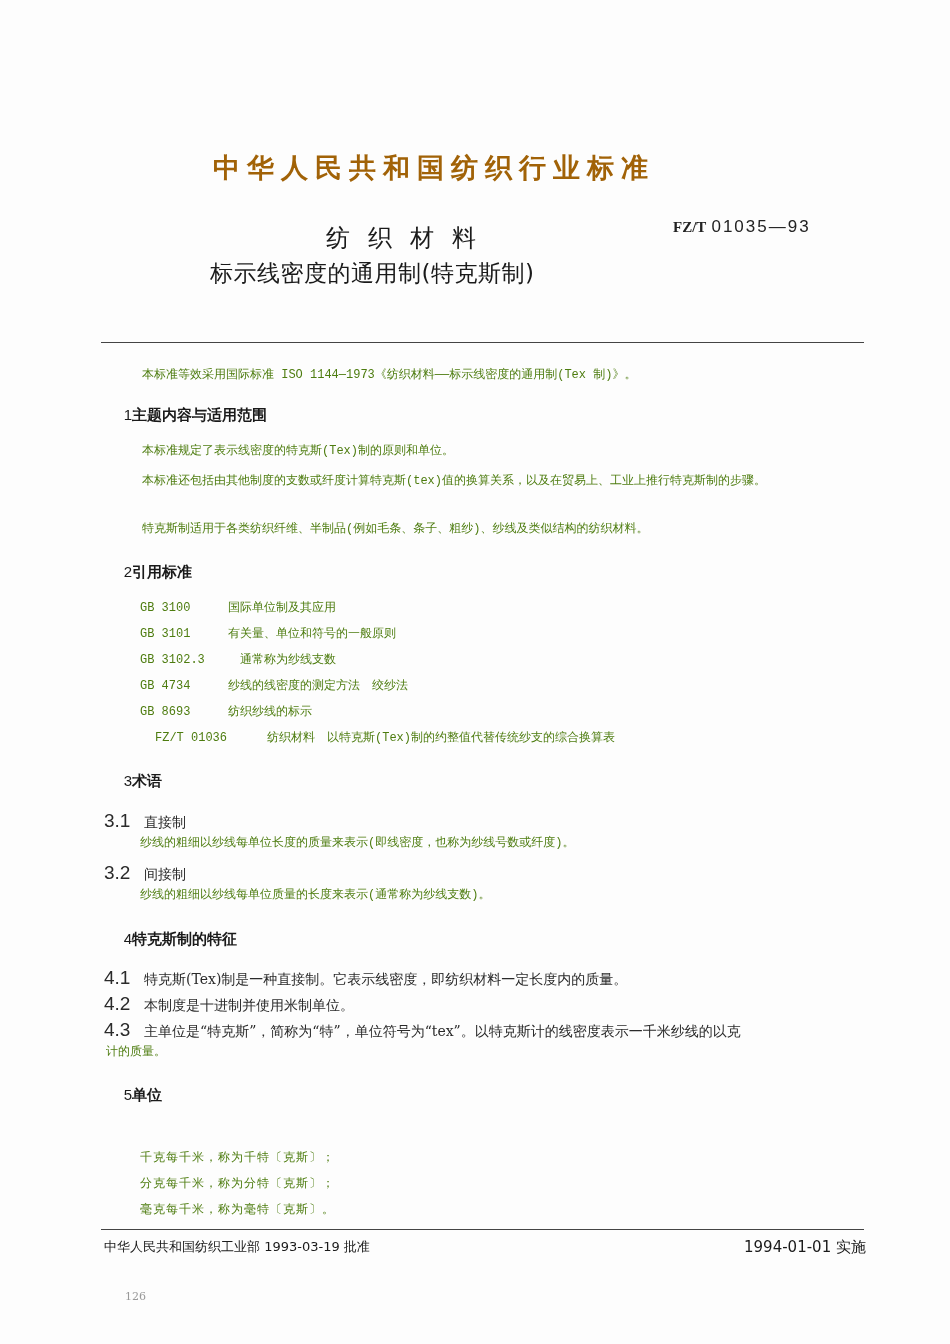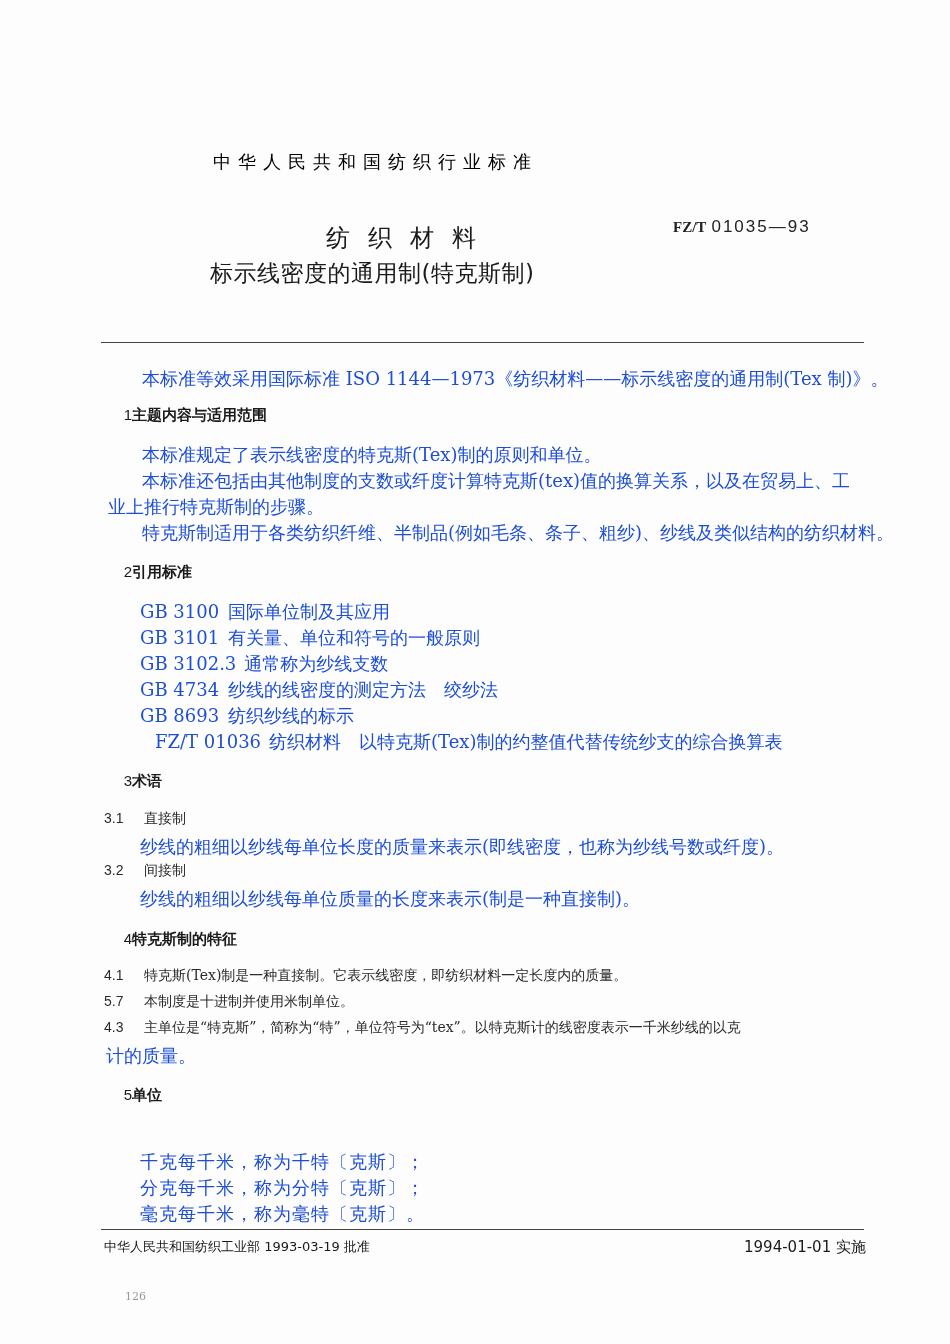--- a/index.html
+++ b/index.html
@@ -19,23 +19,24 @@
       position: absolute;
       left: 0; top: 0;
       width: 950px; height: 1344px;
       background: #fdfdfd;
     }
     .abs { position: absolute; white-space: nowrap; }
 
     .header-title {
       left: 213px; top: 150px;
       font-family: "DejaVu Sans", "Liberation Sans", sans-serif;
-      font-size: 18px;
+      font-size: 27px;
       letter-spacing: 7px;
-      color: #000000;
+      color: #a16207;
+      font-weight: bold;
     }
     .doc-title-1 {
       left: 302px; top: 222px;
       font-family: "DejaVu Sans", "Liberation Sans", sans-serif;
       font-size: 24px;
       letter-spacing: 18px;
       color: #1a1a1a;
       margin-left: 24px;
     }
     .doc-title-2 {
@@ -65,44 +66,45 @@
       position: absolute;
       left: 101px;
       width: 763px;
       height: 1px;
       background: #444;
     }
     .rule.top { top: 342px; }
     .rule.bottom { top: 1229px; }
 
     .body-text {
-      font-size: 18px;
-      color: #1d4ed8;
+      font-size: 12px;
+      color: #4d7c0f;
       line-height: 1.2;
+      font-family: Liberation Mono, monospace;
     }
     .heading {
       font-family: "DejaVu Sans", "Liberation Sans", sans-serif;
       font-size: 15px;
       font-weight: bold;
       color: #1a1a1a;
       text-align: right;
     }
     .heading .hnum {
       font-family: "Liberation Sans", sans-serif;
       font-weight: normal;
       display: inline-block;
       width: 28px;
     }
     .subhead {
       font-size: 14px;
       color: #2a2a2a;
     }
     .subhead .snum {
       font-family: "Liberation Sans", sans-serif;
-      font-size: 14px;
+      font-size: 19px;
       display: inline-block;
       width: 40px;
     }
     .ref-code {
       display: inline-block;
       min-width: 80px;
       margin-right: 8px;
     }
     .ref-code.wide { min-width: 92px; }
     .ref-code.wider { min-width: 104px; }
@@ -181,30 +183,30 @@
   <div class="abs heading" style="left:104px; top:772px;">
     <span class="hnum">3</span><span>术语</span>
   </div>
   <div class="abs subhead" style="left:104px; top:810px;">
     <span class="snum">3.1</span><span>直接制</span>
   </div>
   <div class="abs body-text" style="left:140px; top:836px;">纱线的粗细以纱线每单位长度的质量来表示(即线密度，也称为纱线号数或纤度)。</div>
   <div class="abs subhead" style="left:104px; top:862px;">
     <span class="snum">3.2</span><span>间接制</span>
   </div>
-  <div class="abs body-text" style="left:140px; top:888px;">纱线的粗细以纱线每单位质量的长度来表示(制是一种直接制)。</div>
+  <div class="abs body-text" style="left:140px; top:888px;">纱线的粗细以纱线每单位质量的长度来表示(通常称为纱线支数)。</div>
 
   <div class="abs heading" style="left:104px; top:930px;">
     <span class="hnum">4</span><span>特克斯制的特征</span>
   </div>
   <div class="abs subhead" style="left:104px; top:967px;">
     <span class="snum">4.1</span><span>特克斯(Tex)制是一种直接制。它表示线密度，即纺织材料一定长度内的质量。</span>
   </div>
   <div class="abs subhead" style="left:104px; top:993px;">
-    <span class="snum">5.7</span><span>本制度是十进制并使用米制单位。</span>
+    <span class="snum">4.2</span><span>本制度是十进制并使用米制单位。</span>
   </div>
   <div class="abs subhead" style="left:104px; top:1019px;">
     <span class="snum">4.3</span><span>主单位是“特克斯”，简称为“特”，单位符号为“tex”。以特克斯计的线密度表示一千米纱线的以克</span>
   </div>
   <div class="abs body-text" style="left:106px; top:1045px;">计的质量。</div>
 
   <div class="abs heading" style="left:104px; top:1086px;">
     <span class="hnum">5</span><span>单位</span>
   </div>
   <div class="abs body-text" style="left:140px; top:1151px; letter-spacing:1px;">千克每千米，称为千特〔克斯〕；</div>

